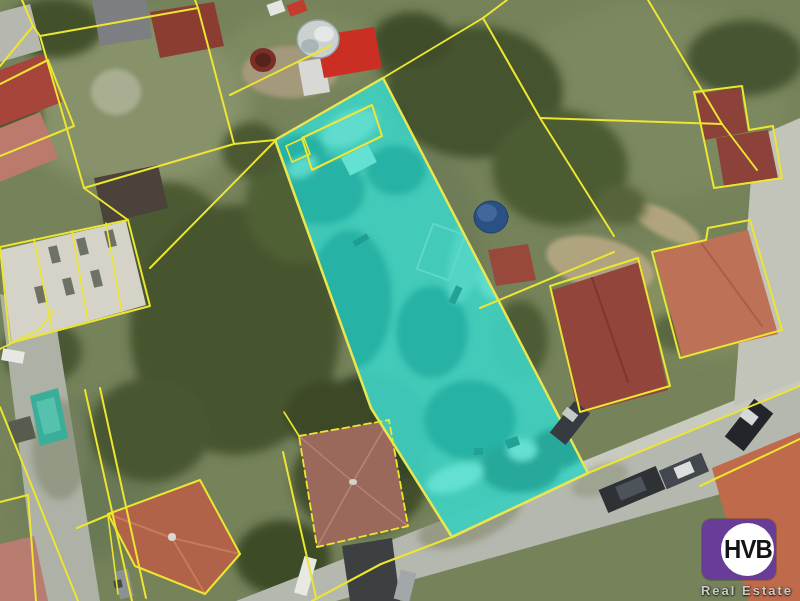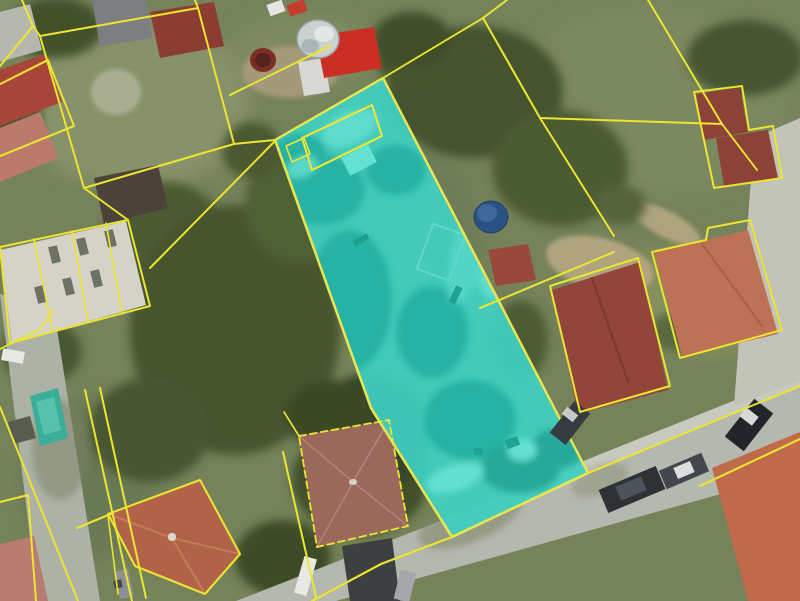--- a/index.html
+++ b/index.html
@@ -220,13 +220,20 @@
         <polyline points="100,388 146,598" fill="none" stroke="#ece531" stroke-width="2" stroke-linejoin="round" stroke-linecap="round"></polyline>
         <polyline points="77,528 113,513" fill="none" stroke="#ece531" stroke-width="2" stroke-linejoin="round" stroke-linecap="round"></polyline>
         <polyline points="0,407 78,601" fill="none" stroke="#ece531" stroke-width="2" stroke-linejoin="round" stroke-linecap="round"></polyline>
         <polyline points="0,502 28,495 36,601" fill="none" stroke="#ece531" stroke-width="2" stroke-linejoin="round" stroke-linecap="round"></polyline>
         <polyline points="108,514 200,480 240,554 205,594 135,566 108,514" fill="none" stroke="#ece531" stroke-width="2" stroke-linejoin="round" stroke-linecap="round"></polyline>
         <polyline points="108,516 118,594" fill="none" stroke="#ece531" stroke-width="1.6" stroke-linejoin="round" stroke-linecap="round"></polyline>
         <polyline points="0,349 40,329 54,310" fill="none" stroke="#ece531" stroke-width="1.6" stroke-linejoin="round" stroke-linecap="round"></polyline>
       </g>
     </svg>
 
+  <div class="logo">
+    <div class="logo-card"></div>
+    <div class="logo-circle">
+      <span class="logo-abbr">HVB</span>
+    </div>
+    <div class="logo-sub">Real Estate</div>
+  </div>
 </div>
 
 </body></html>

